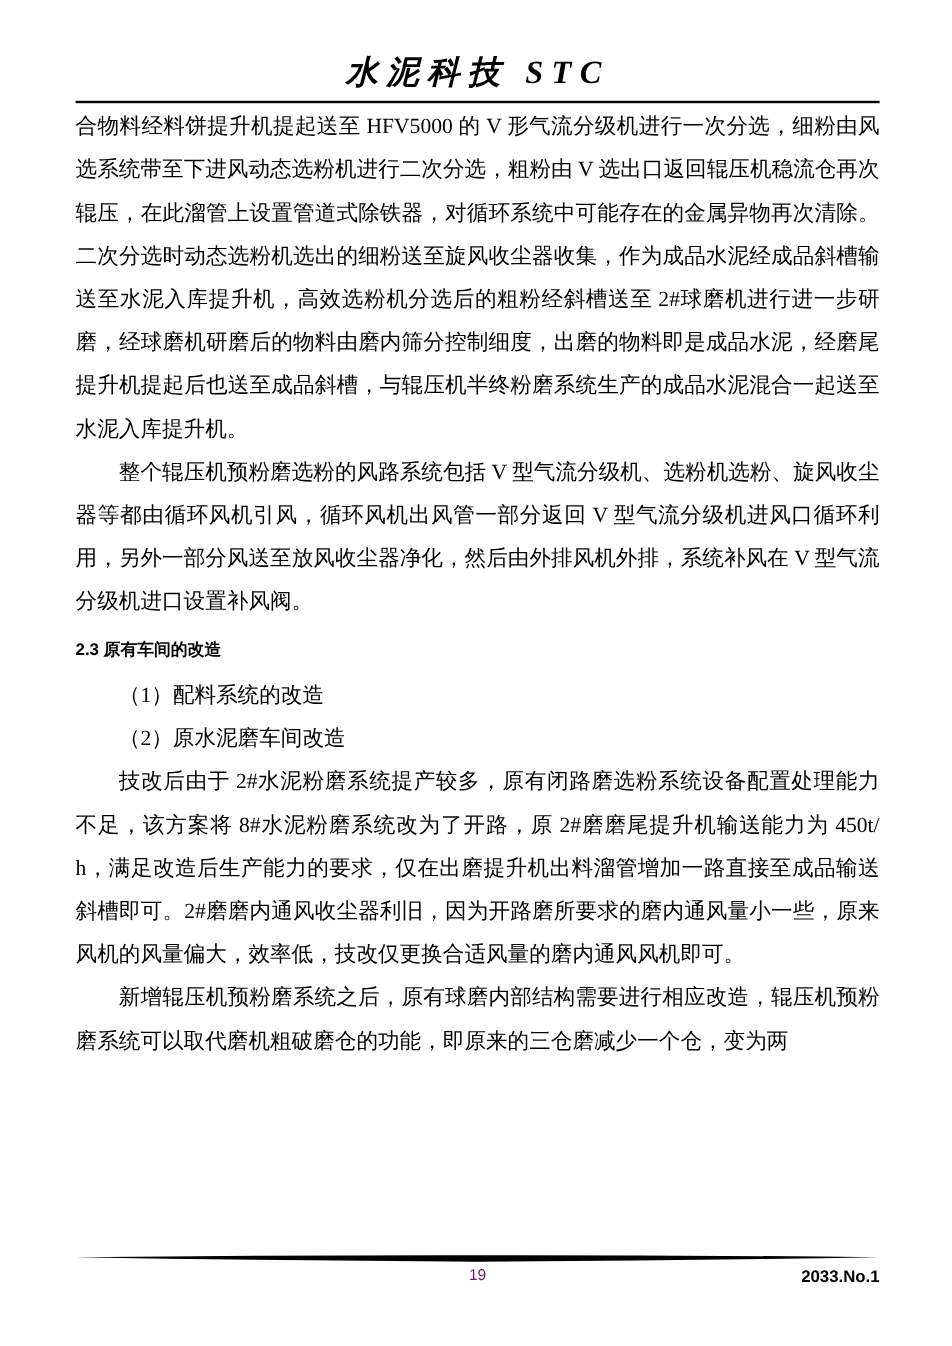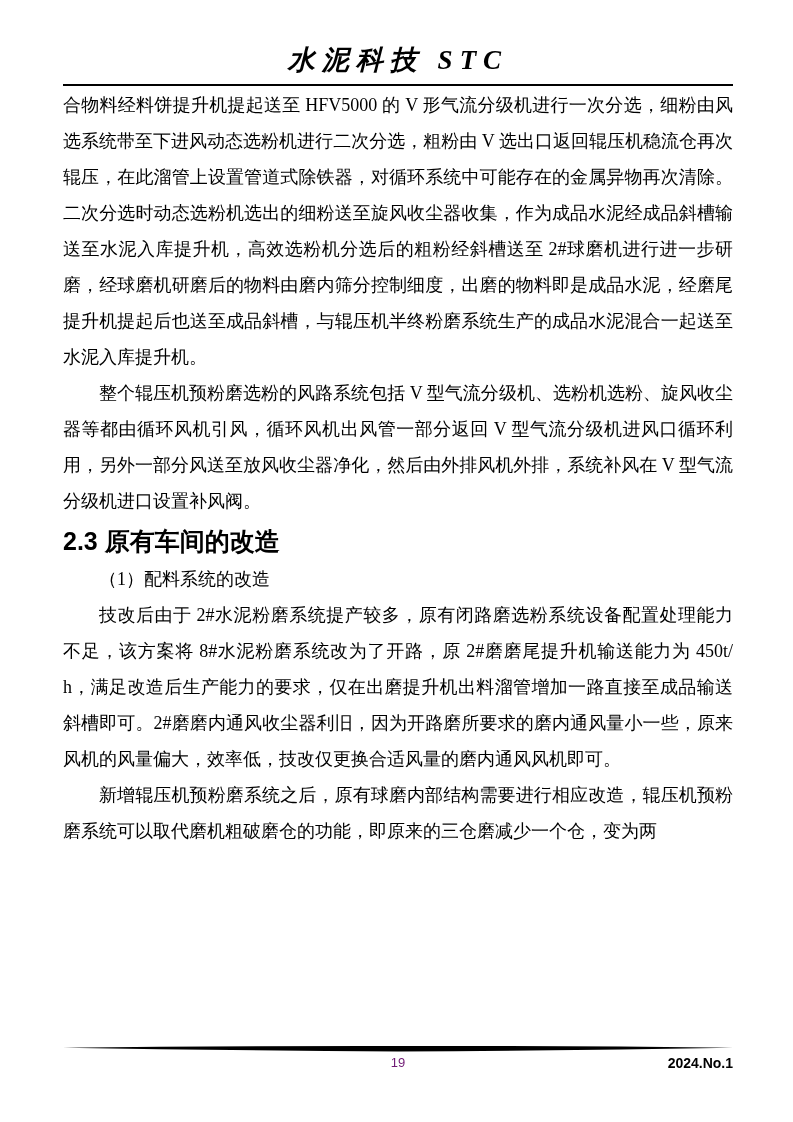--- a/index.html
+++ b/index.html
@@ -64,21 +64,21 @@
     color: #000000;
     word-break: break-all;
   }
   .para.indent {
     text-indent: 2em;
   }
   .section-heading {
     margin: 5px 0 3px 0;
     font-family: "Liberation Sans", sans-serif;
     font-weight: 700;
-    font-size: 25px;
+    font-size: 14px;
     line-height: 34px;
     color: #000000;
     text-align: left;
   }
   
   .page-footer {
     position: absolute;
     left: 63px;
     right: 60px;
     top: 1045px;
@@ -122,27 +122,28 @@
   <header class="page-header">
     <div class="journal-title">水泥科技 STC</div>
     <div class="header-rule"></div>
   </header>
 
   <main class="page-body">
     <p class="para">合物料经料饼提升机提起送至 HFV5000 的 V 形气流分级机进行一次分选，细粉由风选系统带至下进风动态选粉机进行二次分选，粗粉由 V 选出口返回辊压机稳流仓再次辊压，在此溜管上设置管道式除铁器，对循环系统中可能存在的金属异物再次清除。二次分选时动态选粉机选出的细粉送至旋风收尘器收集，作为成品水泥经成品斜槽输送至水泥入库提升机，高效选粉机分选后的粗粉经斜槽送至 2#球磨机进行进一步研磨，经球磨机研磨后的物料由磨内筛分控制细度，出磨的物料即是成品水泥，经磨尾提升机提起后也送至成品斜槽，与辊压机半终粉磨系统生产的成品水泥混合一起送至水泥入库提升机。</p>
     <p class="para indent">整个辊压机预粉磨选粉的风路系统包括 V 型气流分级机、选粉机选粉、旋风收尘器等都由循环风机引风，循环风机出风管一部分返回 V 型气流分级机进风口循环利用，另外一部分风送至放风收尘器净化，然后由外排风机外排，系统补风在 V 型气流分级机进口设置补风阀。</p>
     <h2 class="section-heading">2.3 原有车间的改造</h2>
     <p class="para indent">（1）配料系统的改造</p>
+    <p class="para indent">（2）原水泥磨车间改造</p>
     <p class="para indent">技改后由于 2#水泥粉磨系统提产较多，原有闭路磨选粉系统设备配置处理能力不足，该方案将 8#水泥粉磨系统改为了开路，原 2#磨磨尾提升机输送能力为 450t/h，满足改造后生产能力的要求，仅在出磨提升机出料溜管增加一路直接至成品输送斜槽即可。2#磨磨内通风收尘器利旧，因为开路磨所要求的磨内通风量小一些，原来风机的风量偏大，效率低，技改仅更换合适风量的磨内通风风机即可。</p>
     <p class="para indent">新增辊压机预粉磨系统之后，原有球磨内部结构需要进行相应改造，辊压机预粉磨系统可以取代磨机粗破磨仓的功能，即原来的三仓磨减少一个仓，变为两</p>
   </main>
 
   <footer class="page-footer">
     <svg class="footer-rule" viewBox="0 0 670 8" preserveAspectRatio="none" aria-hidden="true">
       <path d="M0,2.7 Q167,0.8 335,1.0 Q503,0.8 670,2.7 Q503,5.6 335,6.4 Q167,5.6 0,2.7 Z" fill="#000000"></path>
     </svg>
     <div class="footer-row">
       <span class="page-number">19</span>
-      <span class="issue-label">2024.No.1</span>
+      <span class="issue-label">2033.No.1</span>
     </div>
   </footer>
 
 </div>
 
 </body></html>

